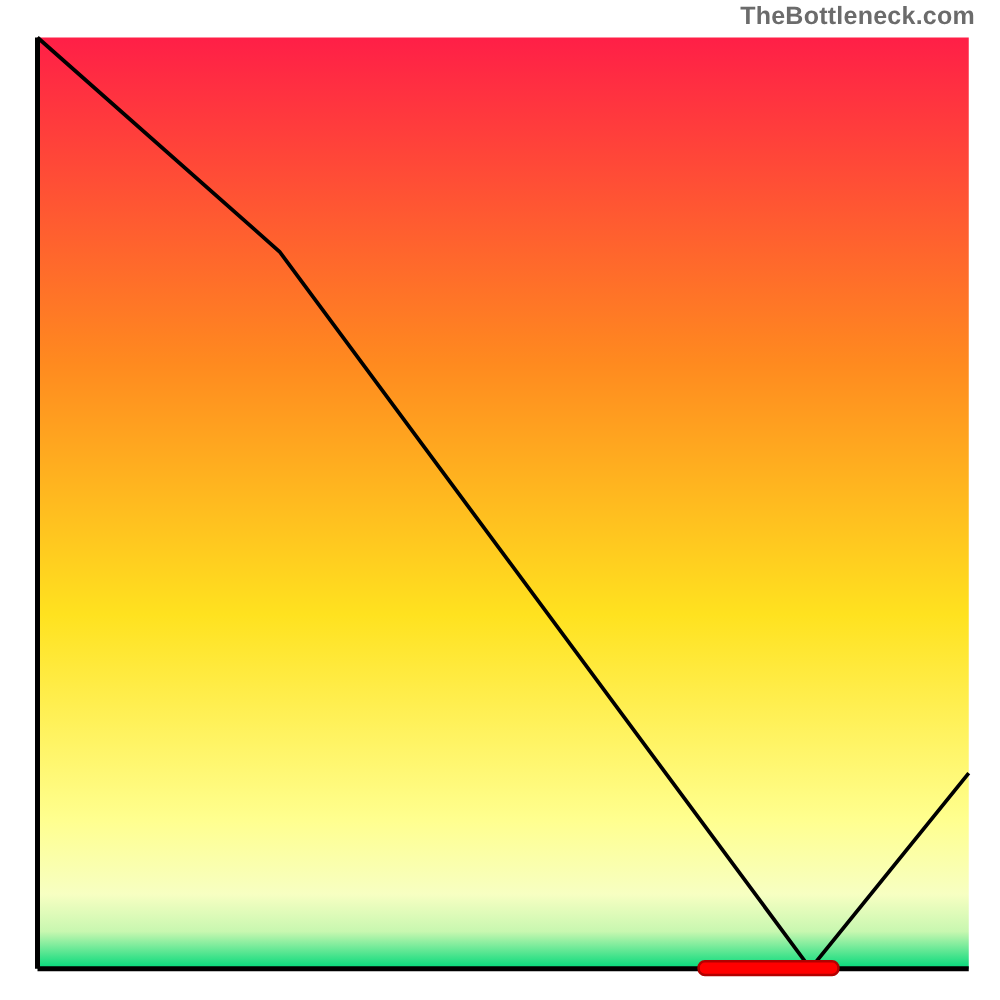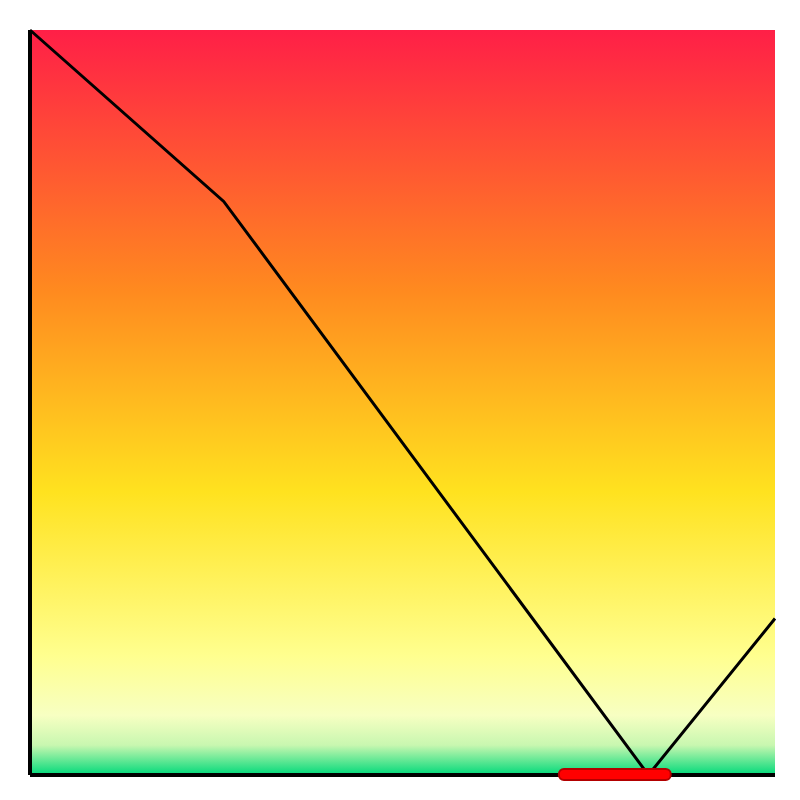--- a/index.html
+++ b/index.html
@@ -30,20 +30,21 @@
     left: 0;
     top: 0;
     width: 800px;
     height: 800px;
   }
 </style>
 </head>
 <body>
 <div class="wrap">
 
+  <div class="watermark">TheBottleneck.com</div>
 
   <svg class="plot" viewBox="0 0 800 800">
     <defs>
       <linearGradient id="bg-grad" x1="0" y1="0" x2="0" y2="1">
         <stop id="g0" offset="0%" stop-color="#ff1f47"></stop>
         <stop id="g1" offset="35%" stop-color="#ff8a1f"></stop>
         <stop id="g2" offset="62%" stop-color="#ffe21f"></stop>
         <stop id="g3" offset="84%" stop-color="#ffff8f"></stop>
         <stop id="g4" offset="92%" stop-color="#f7ffc2"></stop>
         <stop id="g5" offset="96%" stop-color="#c8f7b0"></stop>

